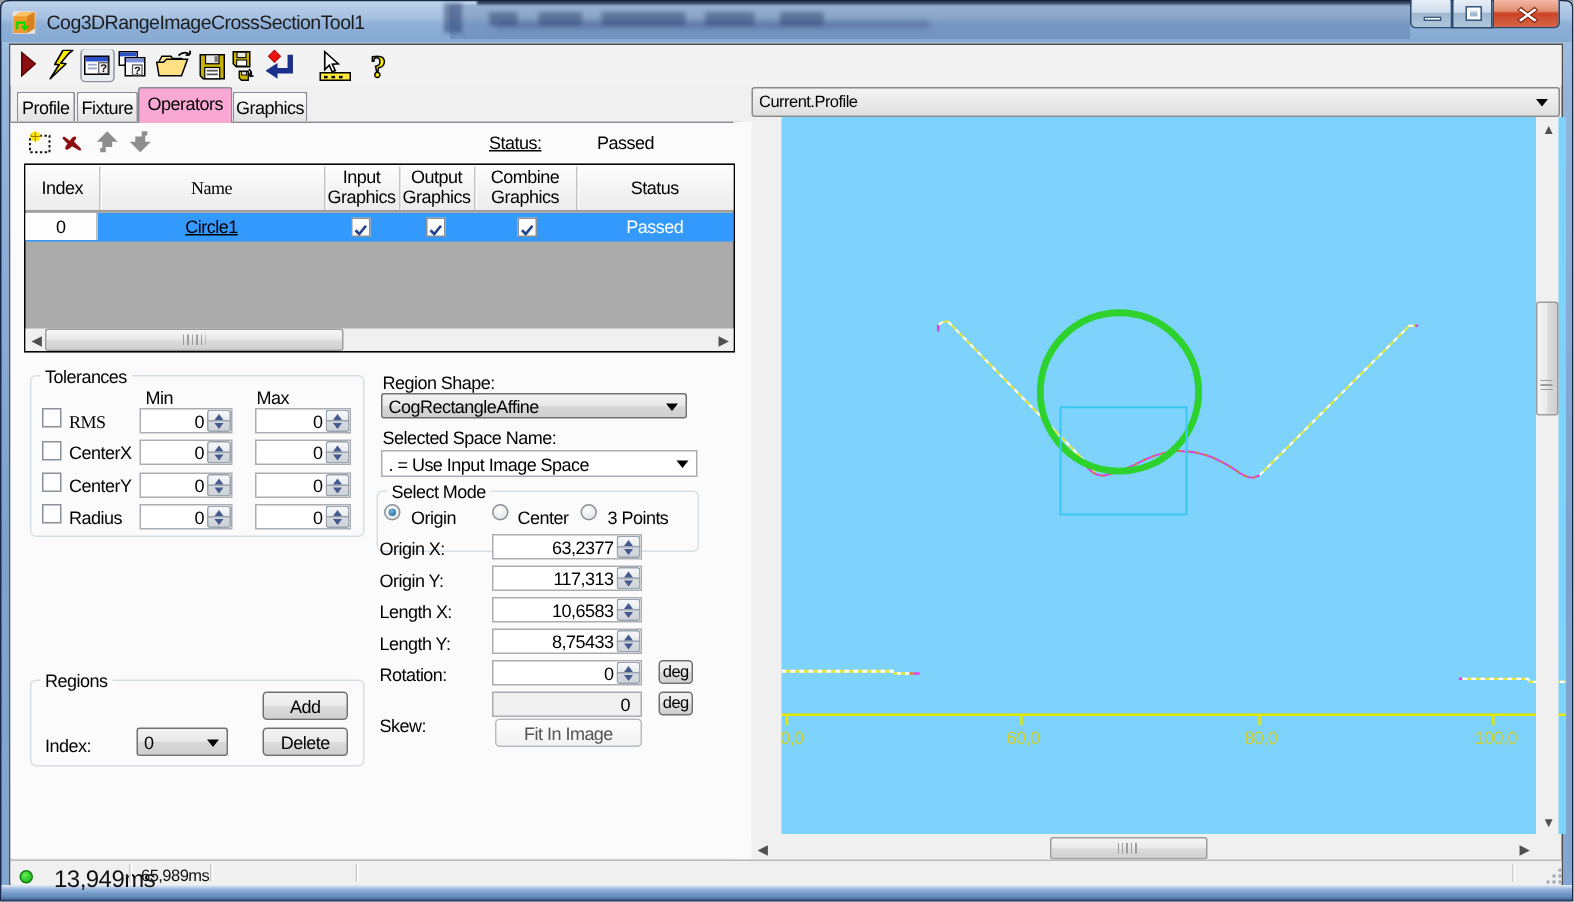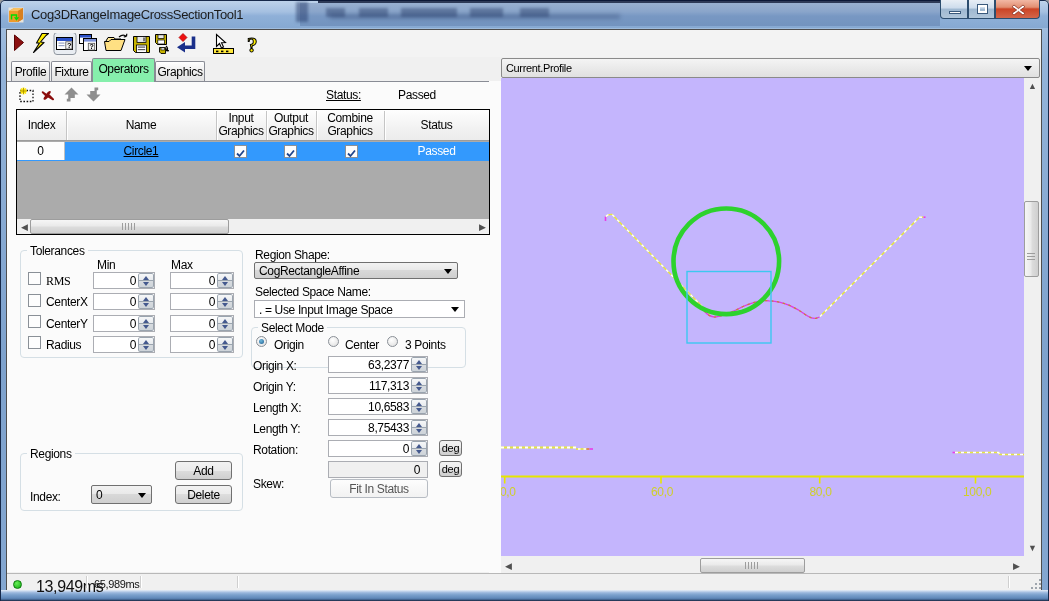--- a/index.html
+++ b/index.html
@@ -34,21 +34,21 @@
   background:#f0f0f0; border:1px solid #4e4e4e; }
 
 
 
 #toolbar { position:absolute; left:7px; top:30px; width:1034px; height:27px; background:#f3f3f3; }
 
 
 .tab { position:absolute; top:61px; height:20px; overflow:hidden; background:linear-gradient(#ffffff,#ebebeb 60%,#e3e3e3);
   border:1px solid #898c95; border-bottom:none; border-radius:2px 2px 0 0; text-align:center;
   font-size:12px; color:#000; padding-top:3px; }
-.tab.active { top:58px; height:24px; background:#86efac; z-index:3; }
+.tab.active { top:58px; height:24px; background:#f9a8d4; z-index:3; }
 #pageedge { position:absolute; left:7px; top:81px; width:487px; height:491px; background:#fbfbfb; border-top:1px solid #898c95; }
 
 
 .lbl { position:absolute; font-size:12px; color:#000; white-space:nowrap; }
 
 
 .hsep { width:1px; height:29px; background:#c5c5c5; box-shadow:1px 0 0 #fff; }
 .hc { position:absolute; text-align:center; font-size:12px; line-height:13px; color:#000; }
 .cbx { position:absolute; width:13px; height:13px; background:#fdfdfd; border:1px solid #8a9097; padding:1px 0 0 1px; }
 .grip-h { width:15px; height:7px; background:repeating-linear-gradient(90deg,#9d9d9d 0 1px,transparent 1px 3px); }
@@ -81,21 +81,21 @@
 .combo .ctext { position:absolute; left:4px; top:1px; font-size:12px; white-space:nowrap; }
 .combo .tri { position:absolute; right:5px; top:50%; margin-top:-2px; width:0; height:0;
   border-left:4.5px solid transparent; border-right:4.5px solid transparent; border-top:5px solid #000; }
 .radio { position:absolute; width:11px; height:11px; border-radius:50%; border:1px solid #8a9097; background:radial-gradient(circle at 40% 35%, #fff, #ddd); }
 .radio.on:before { content:""; position:absolute; left:2px; top:2px; width:5px; height:5px; border-radius:50%;
   background:radial-gradient(circle at 40% 35%, #6eb8dc, #1d5a8e); }
 
 
 #rcombo { position:absolute; left:501px; top:58px; width:539px; height:20px;
   background:linear-gradient(#f4f4f4,#e0e0e0); border:1px solid #8a8a8a; border-radius:2px; }
-#display { position:absolute; left:501px; top:78px; width:523px; height:478px; background:#c4b5fd; overflow:hidden; }
+#display { position:absolute; left:521px; top:78px; width:523px; height:478px; background:#7dd3fc; overflow:hidden; }
 
 
 .sbtrack { position:absolute; background:#f0f0f0; }
 .sbthumb { position:absolute; border:1px solid #9d9d9d; border-radius:2px;
   background:linear-gradient(90deg,#f6f6f6,#eaeaea 45%,#dcdcdc 55%,#cfcfcf); }
 .sbthumb.h { background:linear-gradient(#f6f6f6,#eaeaea 45%,#dcdcdc 55%,#cfcfcf); }
 .arr { position:absolute; font-size:9px; color:#505050; }
 
 
 #statusbar { position:absolute; left:7px; top:573px; width:1034px; height:17px; background:#f0f0f0; border-top:1px solid #b8b8b8; }
@@ -219,21 +219,21 @@
 
 <div class="abs" style="left:16px; top:109px; width:474px; height:126px; border:1px solid #000; background:#ababab;"></div>
 
 <div class="abs" style="left:17px; top:110px; width:472px; height:31px; background:linear-gradient(#fefefe,#f2f2f2 60%,#ececec); border-bottom:1px solid #9c9c9c;"></div>
 <div class="abs hsep" style="left:66px; top:111px;"></div>
 <div class="abs hsep" style="left:216px; top:111px;"></div>
 <div class="abs hsep" style="left:266px; top:111px;"></div>
 <div class="abs hsep" style="left:316px; top:111px;"></div>
 <div class="abs hsep" style="left:384px; top:111px;"></div>
 <div class="hc" style="left:17px; top:119px; width:49px;">Index</div>
-<div class="hc" style="left:66px; top:119px; width:150px;">Name</div>
+<div class="hc" style="left:66px; top:119px; width:150px;font-family:Liberation Serif, serif;">Name</div>
 <div class="hc" style="left:216px; top:112px; width:50px;">Input<br>Graphics</div>
 <div class="hc" style="left:266px; top:112px; width:50px;">Output<br>Graphics</div>
 <div class="hc" style="left:316px; top:112px; width:68px;">Combine<br>Graphics</div>
 <div class="hc" style="left:384px; top:119px; width:105px;">Status</div>
 
 <div class="abs" style="left:17px; top:142px; width:472px; height:19px; background:#3399fd;"></div>
 <div class="abs" style="left:17px; top:142px; width:48px; height:18px; background:#fdfdfd; border-right:1px solid #c0c0c0; text-align:center; padding-top:2px;">0</div>
 <div class="abs" style="left:66px; top:144px; width:150px; text-align:center; color:#000000;text-decoration:underline;">Circle1</div>
 <div class="abs" style="left:384px; top:144px; width:105px; text-align:center; color:#fff;">Passed</div>
 <div class="cbx" style="left:234px; top:145px;"><svg width="9" height="9" viewBox="0 0 9 9">
@@ -353,21 +353,21 @@
 <div class="spin" style="left:328px; top:440px; width:100px; height:17px;">
     <span class="val">0</span>
     <span class="ud"></span>
   </div>
 <div class="btn" style="left:439px; top:440px; width:23px; height:16px; padding-top:1px; font-size:11px;">deg</div>
 <div class="lbl" style="left:253px; top:464px;margin-top:13px;">Skew:</div>
 <div class="spin dis" style="left:328px; top:461px; width:100px; height:17px;">
     <span class="val" style="right:7px;">0</span>
   </div>
 <div class="btn" style="left:439px; top:461px; width:23px; height:16px; padding-top:1px; font-size:11px;">deg</div>
-<div class="btn" style="left:330px; top:479px; width:98px; height:19px; padding-top:2px; color:#555; border-color:#b7bcc3; background:linear-gradient(#fdfdfd,#f2f2f2);">Fit In Status</div>
+<div class="btn" style="left:330px; top:479px; width:98px; height:19px; padding-top:2px; color:#555; border-color:#b7bcc3; background:linear-gradient(#fdfdfd,#f2f2f2);">Fit In Image</div>
 
 <div id="rcombo">
     <span style="position:absolute; left:4px; top:3px; font-size:11px;">Current.Profile</span>
     <span style="position:absolute; right:7px; top:7px; width:0; height:0; border-left:4.5px solid transparent; border-right:4.5px solid transparent; border-top:5px solid #000;"></span>
   </div>
 <div id="display">
 <svg width="523" height="478" viewBox="0 0 523 478">
 
   <path d="M104.5 143 L104.5 138.5" stroke="#e83ce8" stroke-width="1.6" fill="none"></path>
   <path d="M105 138.5 Q107 136 111 136.4 L209 236.5" stroke="#e8e83c" stroke-width="1.4" fill="none"></path>

